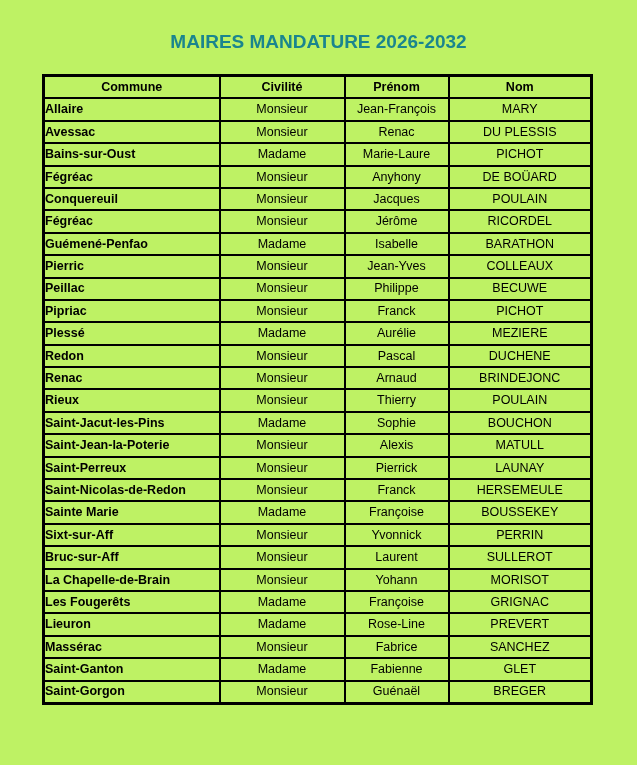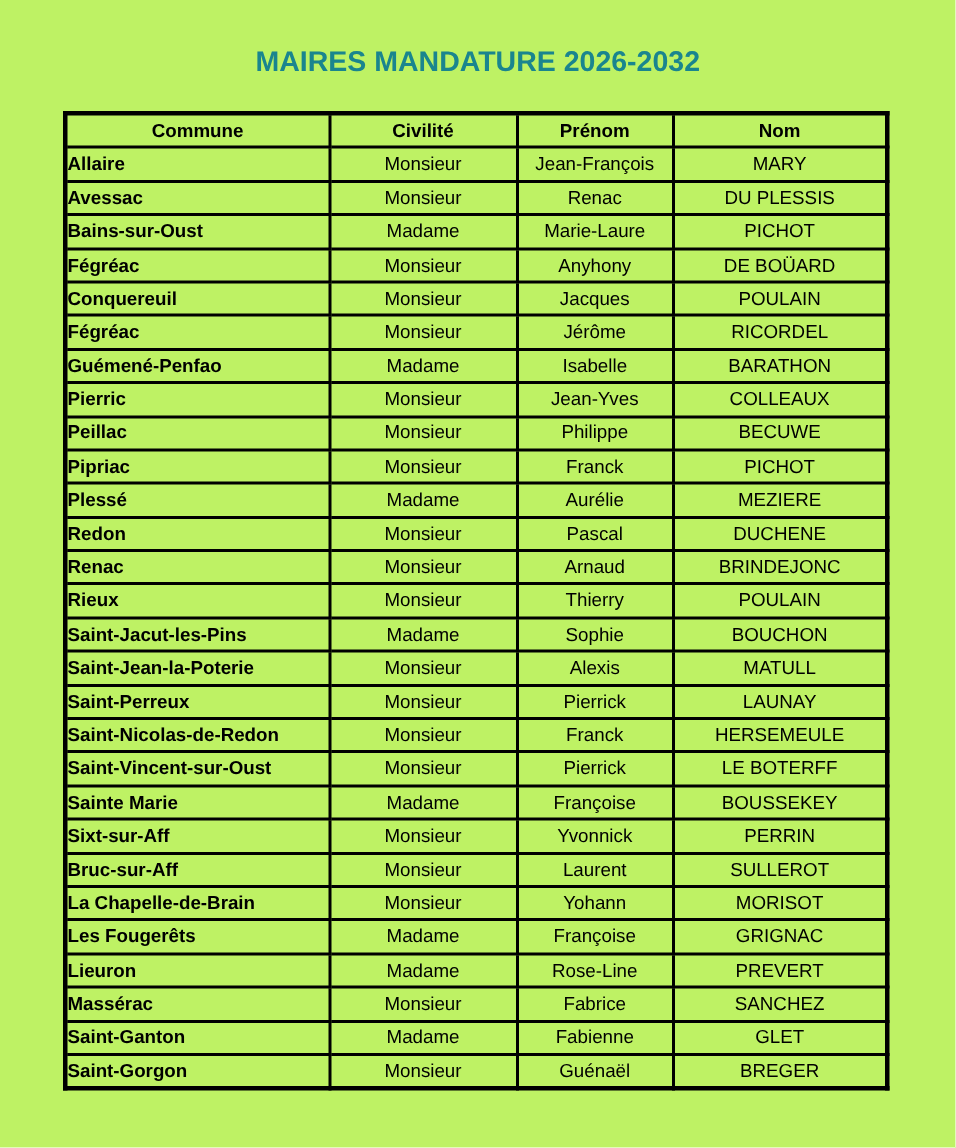--- a/index.html
+++ b/index.html
@@ -185,26 +185,20 @@
           <td class="center">Pierrick</td>
           <td class="center">LAUNAY</td>
         </tr>
         <tr>
           <td class="commune">Saint-Nicolas-de-Redon</td>
           <td class="center">Monsieur</td>
           <td class="center">Franck</td>
           <td class="center">HERSEMEULE</td>
         </tr>
         <tr>
-          <td class="commune">Saint-Vincent-sur-Oust</td>
-          <td class="center">Monsieur</td>
-          <td class="center">Pierrick</td>
-          <td class="center">LE BOTERFF</td>
-        </tr>
-        <tr>
           <td class="commune">Sainte Marie</td>
           <td class="center">Madame</td>
           <td class="center">Françoise</td>
           <td class="center">BOUSSEKEY</td>
         </tr>
         <tr>
           <td class="commune">Sixt-sur-Aff</td>
           <td class="center">Monsieur</td>
           <td class="center">Yvonnick</td>
           <td class="center">PERRIN</td>

